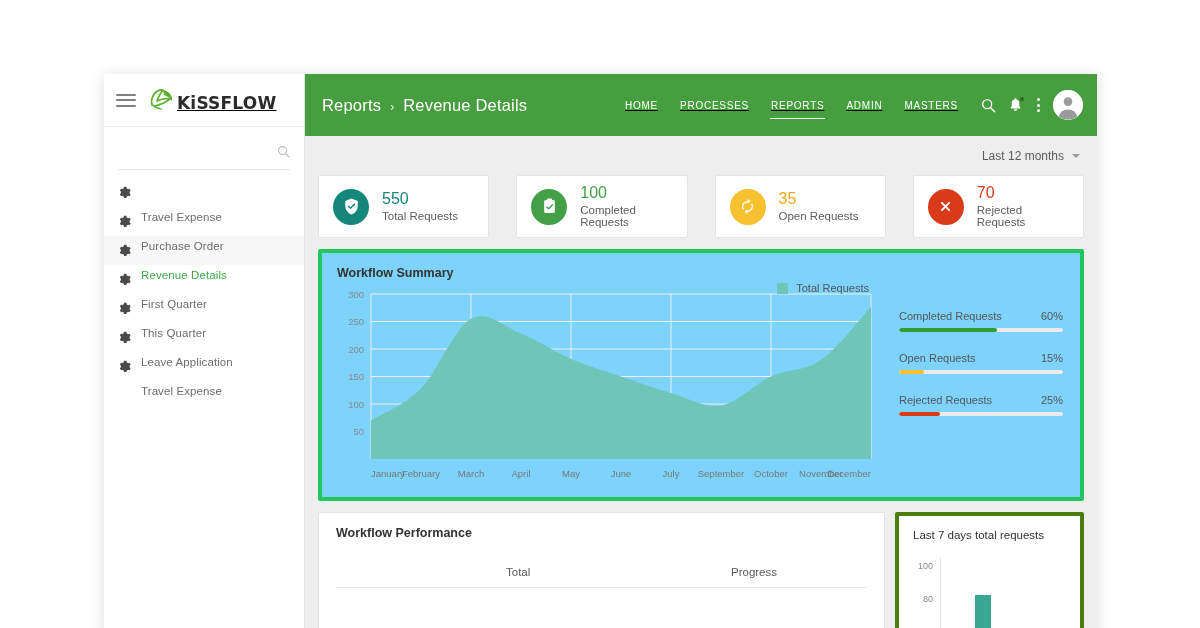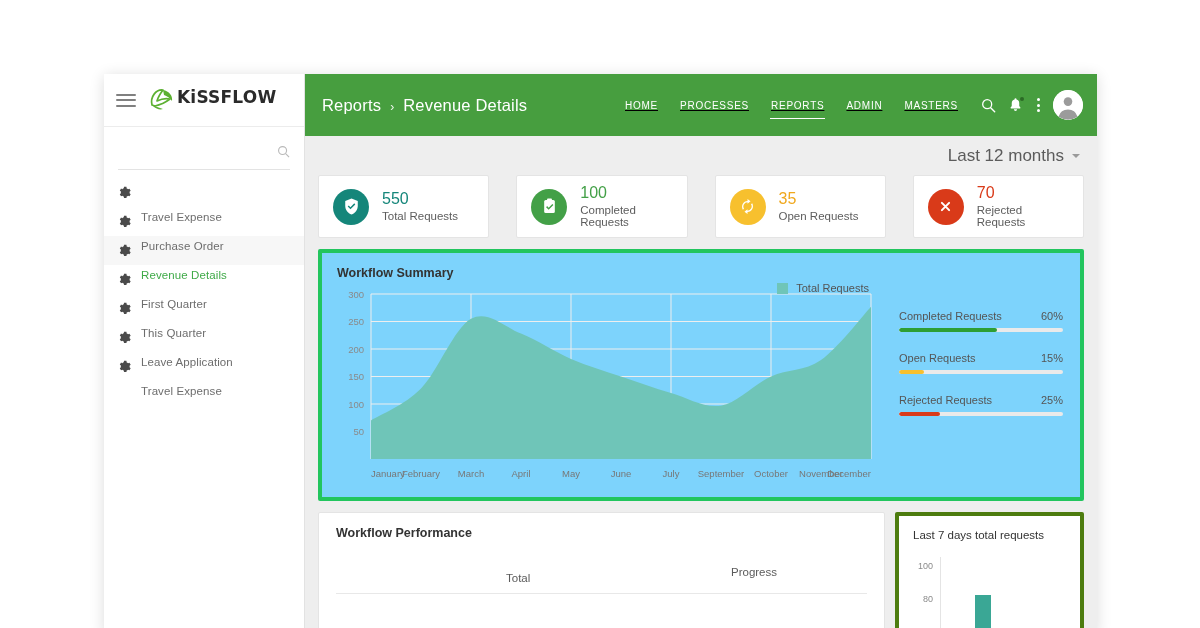--- a/index.html
+++ b/index.html
@@ -30,21 +30,21 @@
   .sidebar-top {
     height: 53px; display: flex; align-items: center;
     padding: 0 12px; border-bottom: 1px solid #ececec;
     background: #fff;
   }
   .hamburger { width: 20px; margin-right: 12px; cursor: pointer; }
   .hamburger span {
     display: block; height: 2px; background: #808080;
     margin: 3.5px 0; border-radius: 1px;
   }
-  .logo-wrap { display: flex; align-items: flex-start; }
+  .logo-wrap { display: flex; align-items: flex-end; text-decoration: underline; }
   .logo-mark { margin-right: 1px; }
   .logo-text {
     font-size: 17px; letter-spacing: .2px; color: #2b2b2b;
     font-weight: 700; font-family: "DejaVu Sans", sans-serif;
   }
 
   .search-row {
     height: 36px; margin: 7px 14px 2px 14px;
     border-bottom: 1px solid #e3e3e3;
     display: flex; align-items: center; position: relative;
@@ -109,21 +109,21 @@
   }
 
   
   .content { padding: 0 13px; }
   .filter-row {
     height: 39px; display: flex; align-items: center; justify-content: flex-end;
     padding-right: 4px;
   }
   .filter-btn {
     display: flex; align-items: center; cursor: pointer;
-    font-size: 17px; color: #5b5b5b;
+    font-size: 12px; color: #5b5b5b;
   }
   .filter-caret {
     margin-left: 8px; width: 0; height: 0;
     border-left: 4px solid transparent; border-right: 4px solid transparent;
     border-top: 4px solid #9a9a9a;
   }
 
   
   .cards { display: flex; gap: 27px; }
   .card {
@@ -172,21 +172,21 @@
   .panel-perf {
     flex: 1; background: #fff; border: 1px solid #e4e4e4; border-radius: 2px;
     padding: 13px 17px 0 17px; height: 120px; overflow: hidden;
   }
   .perf-cols {
     display: flex; margin-top: 26px; border-bottom: 1px solid #e8e8e8;
     padding-bottom: 9px;
   }
   .perf-col { font-size: 11.5px; color: #5b5b5b; }
   .perf-col.c1 { width: 170px; }
-  .perf-col.c2 { width: 225px; margin-top: 6px; }
+  .perf-col.c2 { width: 225px; }
 
   .panel-last7 {
     flex: 0 0 189px; background: #fff; border: 4px solid #4d7c0f;
     border-radius: 2px; padding: 13px 14px 0 14px; height: 120px; overflow: hidden;
   }
   .l7-title { font-size: 11.5px; color: #333; font-weight: 400; }
   .l7-chart { margin-top: 14px; position: relative; height: 80px; }
   .l7-axis { position: absolute; left: 0; top: 0; width: 24px; }
   .l7-tick { font-size: 9px; color: #8a8a8a; text-align: right; width: 20px; }
   .l7-plot {

